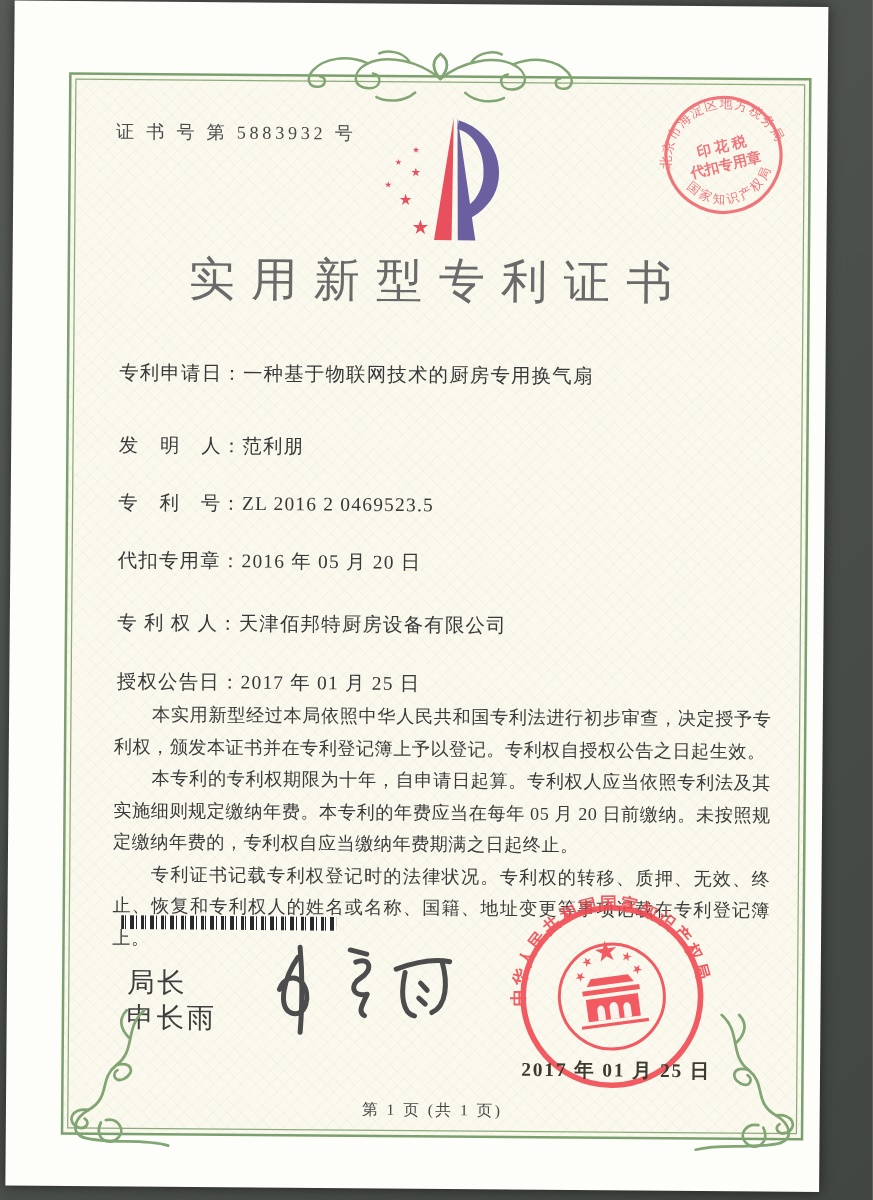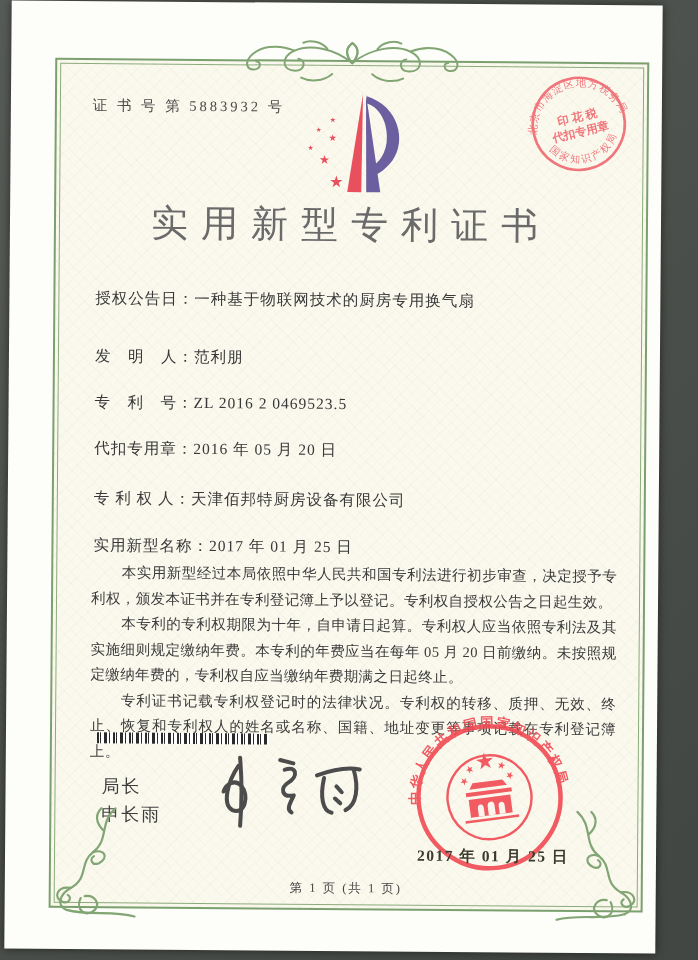--- a/index.html
+++ b/index.html
@@ -18,21 +18,21 @@
   .title{position:absolute;left:0;top:138px;width:100%;text-align:center;font-size:37px;
     letter-spacing:13px;color:#6a6a6a;font-weight:500;}
   .fieldrow{position:absolute;left:40px;font-size:15.5px;color:#383838;letter-spacing:1px;white-space:nowrap;}
   .f0{top:228px}.f1{top:286px}.f2{top:332px}.f3{top:378px}.f4{top:428px}.f5{top:475px}
   .paras{position:absolute;left:38px;top:500px;width:526px;font-size:14.5px;line-height:25.5px;
     color:#3b3b3b;text-align:justify;letter-spacing:.4px;}
   .paras p{margin:0;text-indent:2.1em;}
   .barcode{position:absolute;left:45px;top:672px;width:172px;height:11px;
     background:repeating-linear-gradient(90deg,#2a2a2a 0 2px,#fff 2px 3px,#2a2a2a 3px 4px,#fff 4px 7px,
       #2a2a2a 7px 10px,#fff 10px 12px,#2a2a2a 12px 13px,#fff 13px 16px);}
-  .director{position:absolute;left:50px;top:712px;font-size:18px;color:#3e3e3e;line-height:28px;
+  .director{position:absolute;left:50px;top:712px;font-size:22px;color:#3e3e3e;line-height:28px;
     font-family:"Liberation Sans","DejaVu Sans",sans-serif;letter-spacing:2px;}
   .signature{position:absolute;left:146px;top:688px;transform:rotate(-3deg);}
   .office-seal{position:absolute;left:350px;top:646px;opacity:.9;}
   .seal-date{position:absolute;left:366px;top:783px;font-size:15.5px;color:#3c3a2e;letter-spacing:1.5px;
     font-weight:bold;white-space:nowrap;}
   .footer{position:absolute;left:0;top:818px;width:100%;text-align:center;font-size:12.5px;color:#454545;letter-spacing:2px;}
   .orn{position:absolute;z-index:5;}
   .orn-top{left:180px;top:-22px;}
   .orn-bl{left:-14px;top:746px;}
   .orn-br{left:504px;top:746px;transform:scale(-1,1);}
@@ -110,26 +110,26 @@
       </text>
       <text x="55" y="52" font-size="11.5" fill="#ee5a63" text-anchor="middle" font-weight="bold">印 花 税</text>
       <text x="55" y="67" font-size="11.5" fill="#ee5a63" text-anchor="middle" font-weight="bold">代扣专用章</text>
       <text font-size="10" fill="#ee5a63" letter-spacing="2">
         <textPath href="#taxArcBot" startOffset="50%" text-anchor="middle">国家知识产权局</textPath>
       </text>
     </svg>
 
     <div class="title">实用新型专利证书</div>
 
-    <div class="fieldrow f0"><span>授权公告日：</span><span>一种基于物联网技术的厨房专用换气扇</span></div>
+    <div class="fieldrow f0"><span>专利申请日：</span><span>一种基于物联网技术的厨房专用换气扇</span></div>
     <div class="fieldrow f1"><span>发　明　人：</span><span>范利朋</span></div>
     <div class="fieldrow f2"><span>专　利　号：</span><span>ZL 2016 2 0469523.5</span></div>
     <div class="fieldrow f3"><span>代扣专用章：</span><span>2016 年 05 月 20 日</span></div>
     <div class="fieldrow f4"><span>专 利 权 人：</span><span>天津佰邦特厨房设备有限公司</span></div>
-    <div class="fieldrow f5"><span>实用新型名称：</span><span>2017 年 01 月 25 日</span></div>
+    <div class="fieldrow f5"><span>授权公告日：</span><span>2017 年 01 月 25 日</span></div>
 
     <div class="paras">
       <p>本实用新型经过本局依照中华人民共和国专利法进行初步审查，决定授予专利权，颁发本证书并在专利登记簿上予以登记。专利权自授权公告之日起生效。</p>
       <p>本专利的专利权期限为十年，自申请日起算。专利权人应当依照专利法及其实施细则规定缴纳年费。本专利的年费应当在每年 05 月 20 日前缴纳。未按照规定缴纳年费的，专利权自应当缴纳年费期满之日起终止。</p>
       <p>专利证书记载专利权登记时的法律状况。专利权的转移、质押、无效、终止、恢复和专利权人的姓名或名称、国籍、地址变更等事项记载在专利登记簿上。</p>
     </div>
 
     <div class="barcode"></div>
 
     <div class="director">

